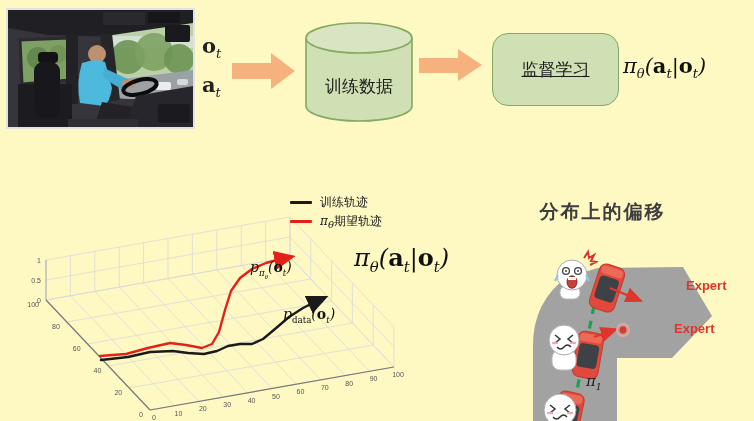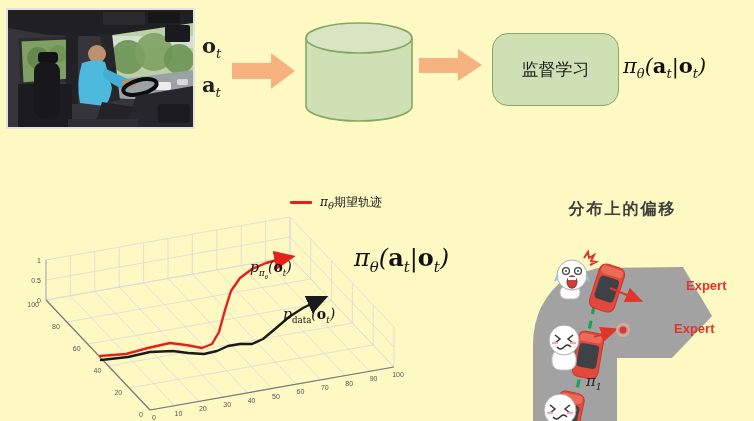--- a/index.html
+++ b/index.html
@@ -12,35 +12,35 @@
   .math sub{font-size:62%;}
   
   .photo-frame{left:8px;top:10px;width:185px;height:117px;outline:2px solid #e2e2e2;}
   .obs-act{left:202px;top:30px;font-size:21px;line-height:31px;}
   .flow-arrow1{left:232px;top:50px;}
   .flow-arrow2{left:419px;top:46px;}
   .cylinder{left:304px;top:21px;width:110px;height:103px;}
   .cylinder-label{left:0;top:54px;width:110px;text-align:center;font-size:17px;color:#1c1c1c;}
   .supervised-box{left:492px;top:33px;width:125px;height:71px;border-radius:16px;
     background:#cfe0b5;border:1.6px solid #85a962;display:flex;align-items:center;justify-content:center;
-    font-size:17px;color:#1c1c1c;}
+    font-size:17px;color:#1c1c1c;text-decoration:underline;}
   .formula-top{left:623px;top:53px;font-size:21px;color:#111;}
   .formula-mid{left:354px;top:243px;font-size:24px;color:#111;}
   
   .plot-svg{left:0;top:182px;}
   .legend{left:290px;top:193px;font-size:12px;color:#222;}
   .legend-row{display:flex;align-items:center;height:19px;}
   .legend-swatch{width:22px;height:3px;margin-right:8px;border-radius:1px;}
   .ann{font-family:"DejaVu Serif",serif;font-style:italic;font-size:14px;color:#111;}
   .ann sub{font-size:62%;}
   .ann .vec{font-weight:bold;font-style:normal;}
   .ann-red{left:250px;top:259px;}
   .ann-black{left:283px;top:306px;text-align:center;}
   
-  .shift-title{left:525px;top:199px;width:195px;text-align:center;font-size:16px;
+  .shift-title{left:505px;top:199px;width:195px;text-align:center;font-size:19px;
     font-weight:600;letter-spacing:2px;color:#3d3d3d;}
   .shift-svg{left:498px;top:244px;}
   .expert-lbl{font-size:13px;font-weight:600;color:#e0352b;padding-left:41px;}
   .expert-1{left:645px;top:278px;}
   .expert-2{left:633px;top:321px;}
   .pi1-lbl{left:586px;top:372px;font-size:15px;color:#222;}
 </style>
 </head>
 <body>
 
@@ -103,20 +103,21 @@
   <svg class="abs flow-arrow2" width="64" height="38">
     <rect x="0" y="12" width="39" height="15" fill="#f5b27f"></rect>
     <polygon points="39,3 63,19 39,35" fill="#f5b27f"></polygon>
   </svg>
 
   <div class="abs cylinder">
     <svg width="110" height="103">
       <path d="M2,17 L2,85 A53,15 0 0 0 108,85 L108,17" fill="#cfe0b5" stroke="#85a962" stroke-width="1.6"></path>
       <ellipse cx="55" cy="17" rx="53" ry="15" fill="#d9e5c2" stroke="#85a962" stroke-width="1.6"></ellipse>
     </svg>
+    <div class="abs cylinder-label">训练数据</div>
   </div>
 
   <div class="abs supervised-box">
     <span>监督学习</span>
   </div>
 
   <div class="abs formula-top math">
     <span>π</span><sub>θ</sub><span>(</span><span class="vec">a</span><sub>t</sub><span>|</span><span class="vec">o</span><sub>t</sub><span>)</span>
   </div>
 
@@ -191,20 +192,24 @@
         <marker id="arr1" markerWidth="9" markerHeight="8" refX="7" refY="4" orient="auto">
           <path d="M0,0 L9,4 L0,8 Z" fill="#e32119"></path>
         </marker>
       </defs>
       <path d="M101,178 L128,175 L150,170 L173,169 L188,171 L204,172 L217,169 L228,164 L240,162 L252,162 L263,157 L275,147 L289,135 L303,126 L315,120 L324,116" fill="none" stroke="#1a1a1a" stroke-width="2.4" stroke-linecap="round" stroke-linejoin="round" marker-end="url(#arr0)"></path>
       <path d="M100,174 L126,172 L148,166 L170,161 L186,163 L202,166 L212,162 L219,150 L225,128 L231,109 L240,96 L252,87 L266,81 L281,77 L291,75" fill="none" stroke="#e32119" stroke-width="2.4" stroke-linecap="round" stroke-linejoin="round" marker-end="url(#arr1)"></path>
     </svg>
 
   <div class="abs legend">
     <div class="legend-row">
+      <span class="legend-swatch" style="background: rgb(26, 26, 26);"></span>
+      <span>训练轨迹</span>
+    </div>
+    <div class="legend-row">
       <span class="legend-swatch" style="background: rgb(227, 33, 25);"></span>
       <span><span class="math">π</span><sub class="math">θ</sub><span>期望轨迹</span></span>
     </div>
   </div>
 
   <div class="abs ann ann-red">
     <span>p</span><sub><span>π</span><sub>θ</sub></sub><span>(</span><span class="vec">o</span><sub>t</sub><span>)</span>
   </div>
   <div class="abs ann ann-black">
     <span>p</span><sub style="font-style:normal">data</sub><span>(</span><span class="vec">o</span><sub>t</sub><span>)</span>

